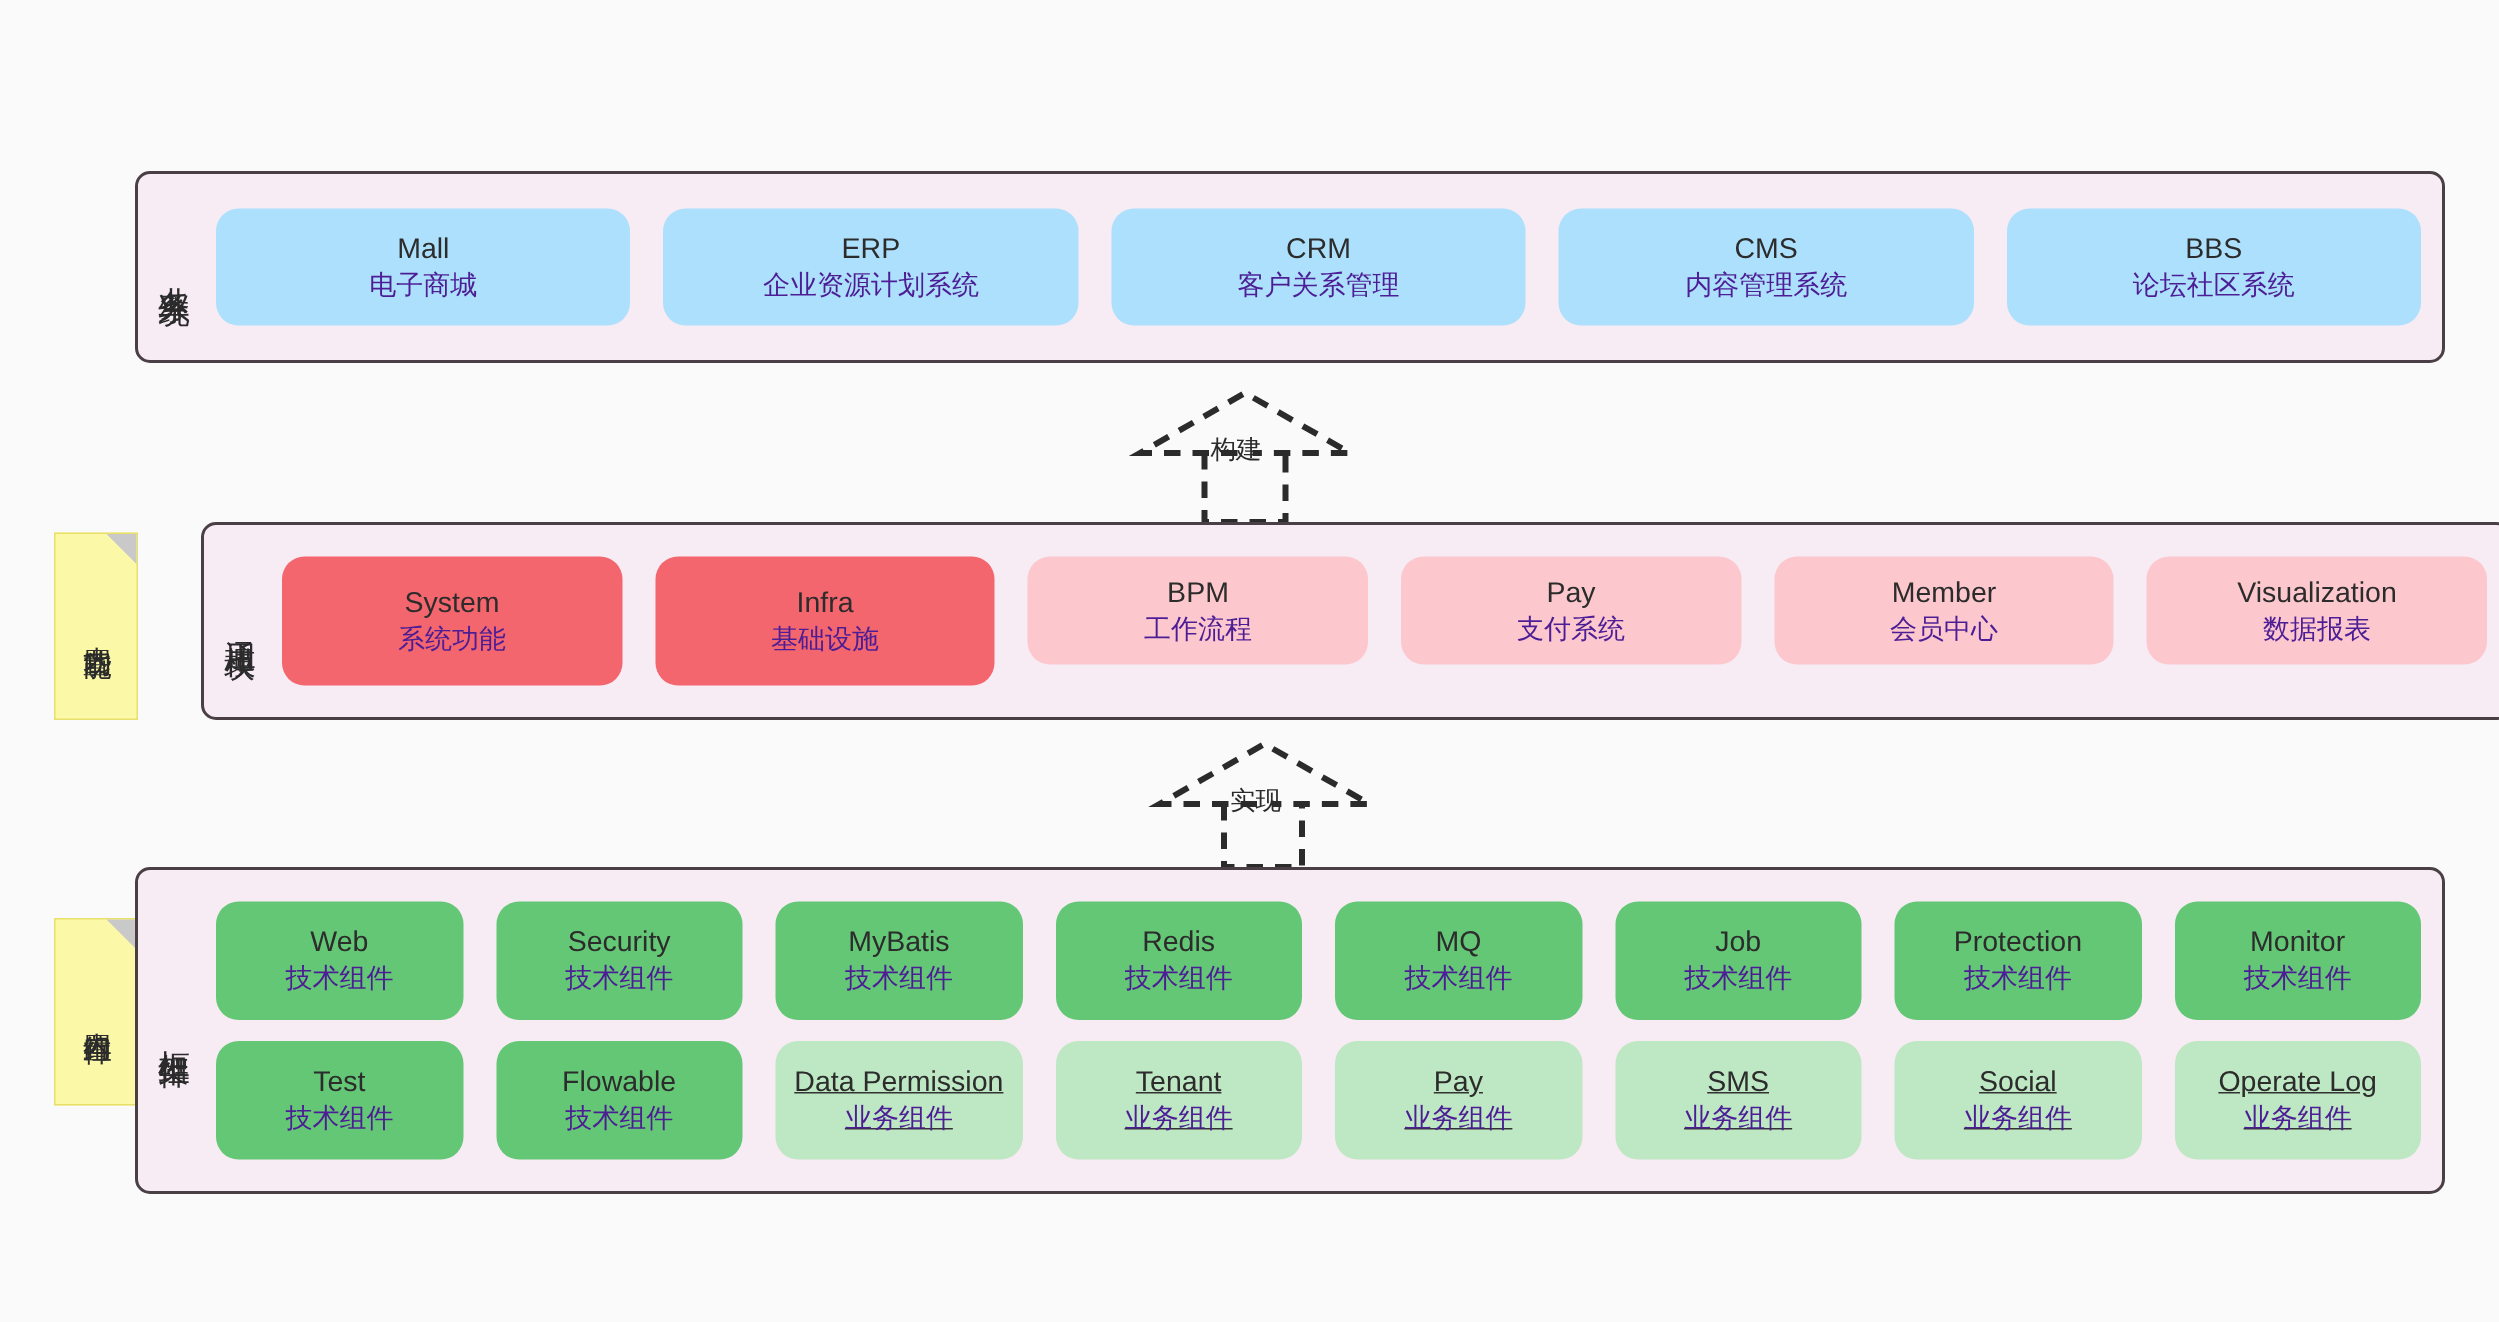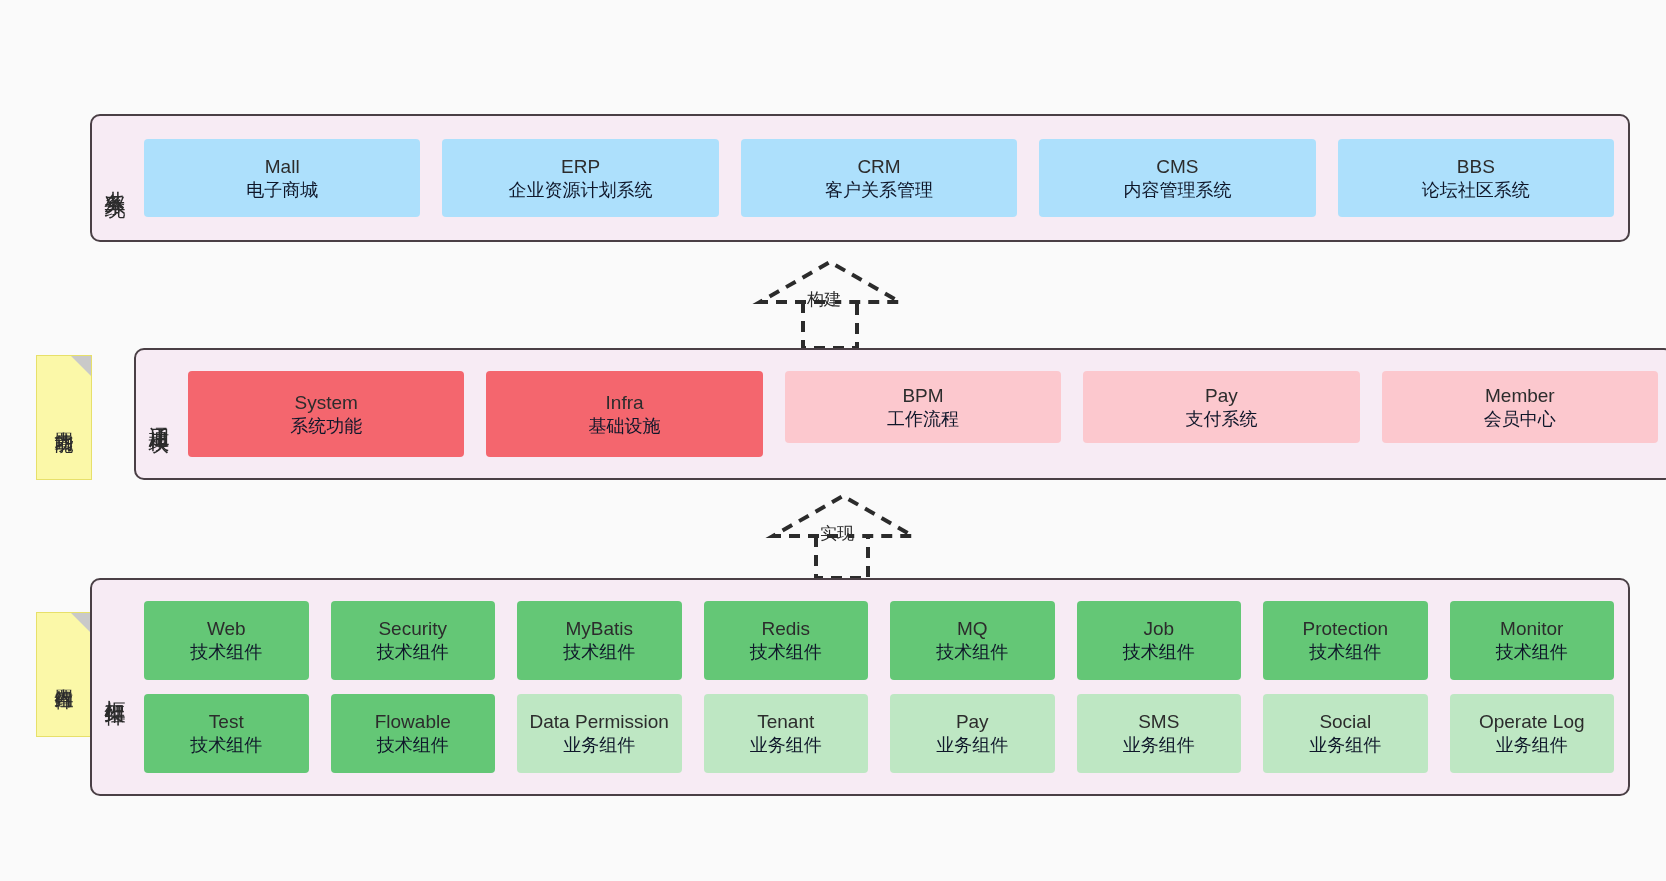--- a/index.html
+++ b/index.html
@@ -53,38 +53,38 @@
   .rows{
     display:flex;
     flex-direction:column;
     width:100%;
     gap:14px;
   }
 
   
   .card{
     flex:1 1 0;
-    border-radius:4px;
+    border-radius:15px;
     display:flex;
     flex-direction:column;
     align-items:center;
     justify-content:center;
     text-align:center;
     line-height:1.32;
     box-sizing:border-box;
     padding:4px 6px;
   }
   .card .en{font-size:19px;color:#2c2c2c;}
-  .card .cn{font-size:18px;color:#0f172a;}
+  .card .cn{font-size:18px;color:#4c1d95;}
 
   .c-blue{background:#ade0fc;height:78px;}
   .c-red{background:#f4666e;height:86px;}
   .c-pink{background:#fcc8ce;height:72px;}
   .c-green{background:#64c776;height:79px;}
-  .c-lgreen{background:#bee7c3;height:79px;}
+  .c-lgreen{background:#bee7c3;height:79px;text-decoration:underline;}
 
   
   .note{
     position:absolute;
     width:56px;
     background:#fbf8a8;
     border:1px solid #e7e06a;
     box-sizing:border-box;
     display:flex;
     align-items:center;
@@ -179,20 +179,24 @@
             <div class="cn">工作流程</div>
           </div>
           <div class="card c-pink">
             <div class="en">Pay</div>
             <div class="cn">支付系统</div>
           </div>
           <div class="card c-pink">
             <div class="en">Member</div>
             <div class="cn">会员中心</div>
           </div>
+          <div class="card c-pink">
+            <div class="en">Visualization</div>
+            <div class="cn">数据报表</div>
+          </div>
         </div>
     </div>
   </div>
 
   <div class="arrow" style="left:768px;top:492px;width:150px;height:88px;">
     <svg width="150" height="88" viewBox="0 0 150 88" fill="none">
       <path d="M70 44 L5 44 L75 4 L145 44 L80 44" stroke="#2b2b2b" stroke-width="4" stroke-dasharray="11 8" stroke-linecap="butt" fill="none"></path>
       <path d="M48 44 L48 86 L100 86 L100 44" stroke="#2b2b2b" stroke-width="4" stroke-dasharray="11 8" stroke-linecap="butt" fill="none"></path>
     </svg>
     <div class="arrow-label" style="left:52px;top:30px;">实现</div>

